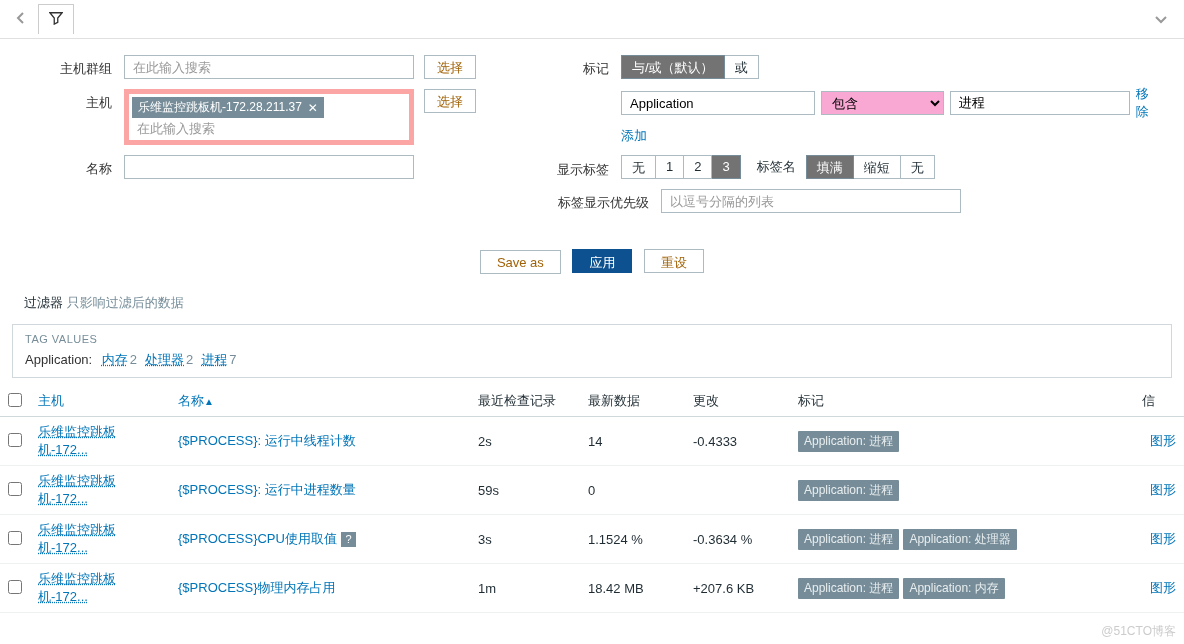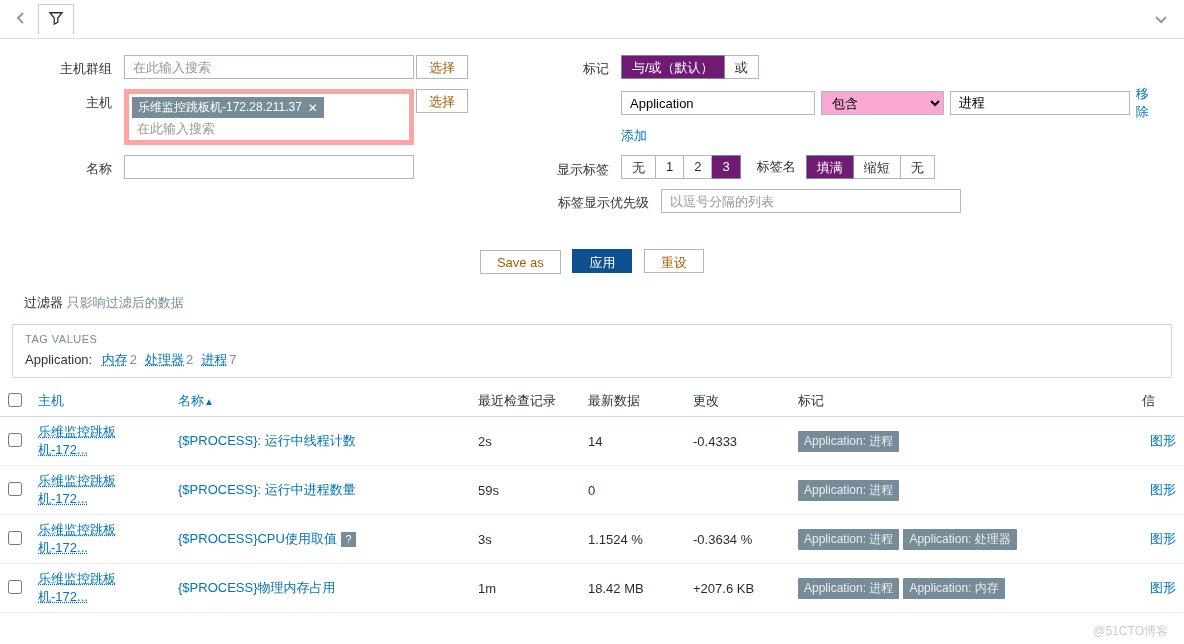--- a/index.html
+++ b/index.html
@@ -7,29 +7,29 @@
 .top-bar { display: flex; align-items: center; padding: 4px 12px; border-bottom: 1px solid #e0e0e0; }
 .top-bar .chev { color: #999; cursor: pointer; padding: 4px; }
 .filter-tab { background: #fff; border: 1px solid #ccc; border-bottom: none; padding: 6px 10px; margin-left: 8px; }
 .filter-icon { width: 14px; height: 14px; }
 .top-bar .chev-right { margin-left: auto; }
 
 .filter-panel { padding: 16px 24px; display: flex; gap: 40px; }
 .filter-col { flex: 1; }
 .filter-row { display: flex; align-items: flex-start; margin-bottom: 10px; }
 .filter-label { width: 100px; text-align: right; padding-right: 12px; padding-top: 5px; color: #333; }
-.filter-input-wrap { display: flex; gap: 2px; flex: 1; }
+.filter-input-wrap { display: flex; gap: 10px; flex: 1; }
 .text-input { border: 1px solid #acbbc2; padding: 4px 8px; height: 24px; width: 290px; font-size: 13px; }
 .text-input::placeholder { color: #999; }
 .btn { border: 1px solid #acbbc2; background: #fff; padding: 3px 12px; height: 24px; cursor: pointer; font-size: 13px; color: #a16207; }
 .btn-primary { background: #0e5190; color: #fff; border-color: #0e5190; }
 .btn-group { display: inline-flex; }
 .btn-group .seg { border: 1px solid #acbbc2; padding: 3px 10px; height: 24px; background: #fff; cursor: pointer; font-size: 13px; }
 .btn-group .seg + .seg { border-left: none; }
-.btn-group .seg.active { background: #701a75; color: #fff; border-color: #768d99; }
+.btn-group .seg.active { background: #737373; color: #fff; border-color: #768d99; }
 
 .multiselect { border: 5px solid #fca5a5; padding: 2px; width: 290px; min-height: 24px; }
 .ms-tag { display: inline-flex; align-items: center; background: #768d99; color: #fff; padding: 2px 6px; margin: 1px; font-size: 12px; }
 .ms-tag .x { margin-left: 6px; cursor: pointer; }
 .ms-input { border: none; outline: none; padding: 2px 6px; width: 100%; font-size: 13px; }
 .ms-input::placeholder { color: #999; }
 
 .tag-filter-row { display: flex; gap: 6px; align-items: center; margin-bottom: 6px; }
 .tag-input { border: 1px solid #acbbc2; padding: 4px 8px; height: 24px; font-size: 13px; }
 .tag-input.w1 { width: 198px; }
@@ -51,21 +51,21 @@
 .data-table { width: 100%; border-collapse: collapse; margin-top: 8px; }
 .data-table th { text-align: left; padding: 6px 8px; border-bottom: 1px solid #d0d8dc; font-weight: normal; color: #1f2c33; }
 .data-table th a.sort { color: #0275b8; }
 .data-table th .sort-arrow { color: #0275b8; font-size: 10px; }
 .data-table td { padding: 6px 8px; border-bottom: 1px solid #eef1f2; vertical-align: middle; }
 .data-table td a { color: #0275b8; }
 .chk { width: 14px; height: 14px; }
 .tag-badge { display: inline-block; background: #768d99; color: #e8edef; padding: 2px 6px; font-size: 12px; margin-right: 4px; border-radius: 1px; }
 .help-icon { display: inline-block; background: #768d99; color: #fff; width: 15px; height: 15px; text-align: center; line-height: 15px; font-size: 11px; margin-left: 4px; }
 .host-name { text-decoration: underline dotted; }
-.watermark { position: fixed; bottom: 4px; right: 16px; color: #ccc; font-size: 12px; }
+.watermark { position: fixed; bottom: 4px; right: 8px; color: #ccc; font-size: 12px; }
 .col-chk { width: 24px; }
 .col-host { width: 140px; }
 .col-name { width: 300px; }
 .col-last { width: 110px; }
 .col-data { width: 105px; }
 .col-chg { width: 105px; }
 .col-info { width: 50px; text-align: right; }
 </style>
 </head>
 <body>

